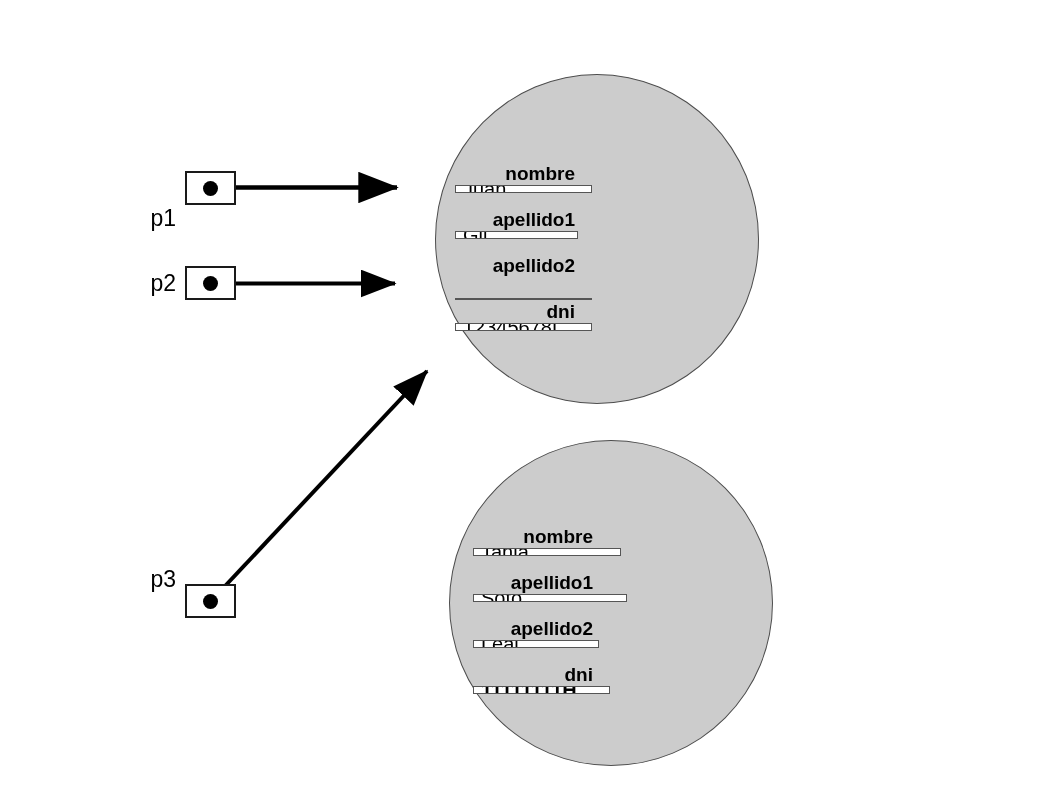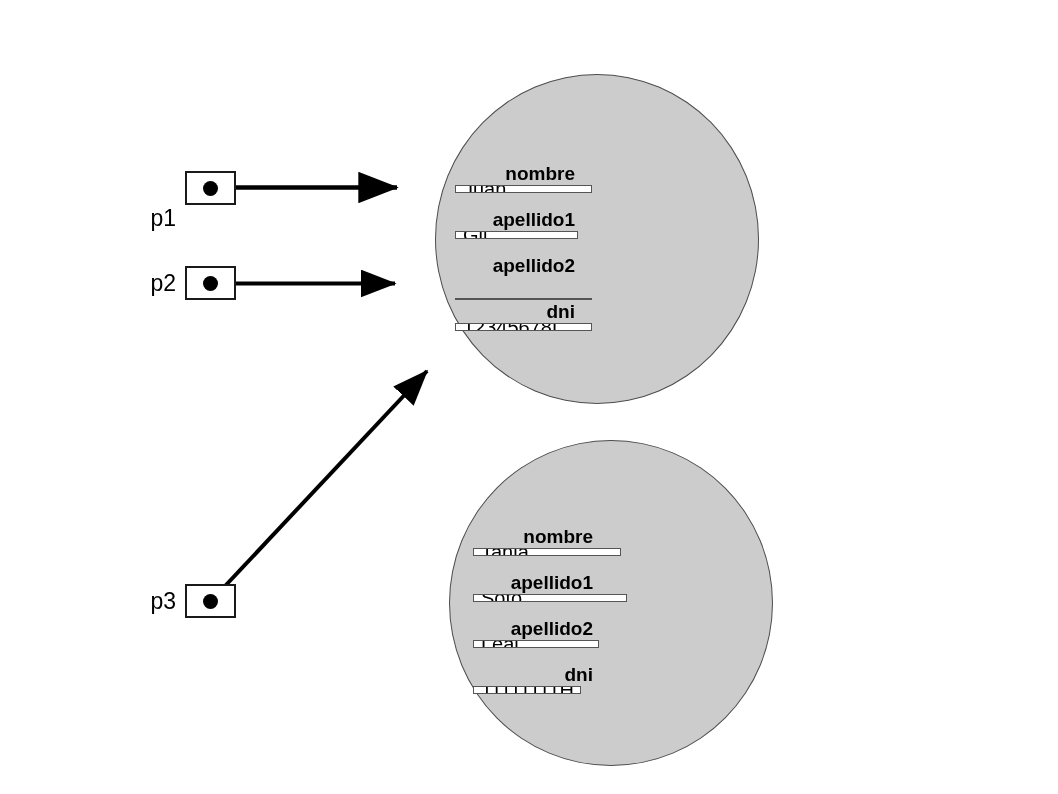--- a/index.html
+++ b/index.html
@@ -116,21 +116,21 @@
   <div class="ptr-label" style="left:118px; top:188px; width:58px;margin-top:19px;">p1</div>
   <div class="ptr-box" style="left:185px; top:171px;">
     <span class="dot"></span>
   </div>
 
   <div class="ptr-label" style="left:118px; top:272px; width:58px;">p2</div>
   <div class="ptr-box" style="left:185px; top:266px;">
     <span class="dot"></span>
   </div>
 
-  <div class="ptr-label" style="left:118px; top:590px; width:58px;">p3</div>
+  <div class="ptr-label" style="left:118px; top:568px; width:58px;">p3</div>
   <div class="ptr-box" style="left:185px; top:584px;">
     <span class="dot"></span>
   </div>
 
   <div class="obj-circle" style="left:435px; top:74px; width:324px; height:330px;"></div>
 
   <div class="field-row" style="left:455px; top:163px;">
     <span class="field-label" style="width:120px;">nombre</span>
     <span class="field-value" style="width:137px;">Juan</span>
   </div>
@@ -162,16 +162,16 @@
     <span class="field-value" style="width:154px;">Soto</span>
   </div>
 
   <div class="field-row" style="left:473px; top:618px;">
     <span class="field-label" style="width:120px;">apellido2</span>
     <span class="field-value" style="width:126px;">Leal</span>
   </div>
 
   <div class="field-row" style="left:473px; top:664px;">
     <span class="field-label" style="width:120px;">dni</span>
-    <span class="field-value" style="width:108px;">11111111H</span>
+    <span class="field-value" style="width:137px;font-weight:bold;">11111111H</span>
   </div>
 
 </div>
 
 </body></html>

